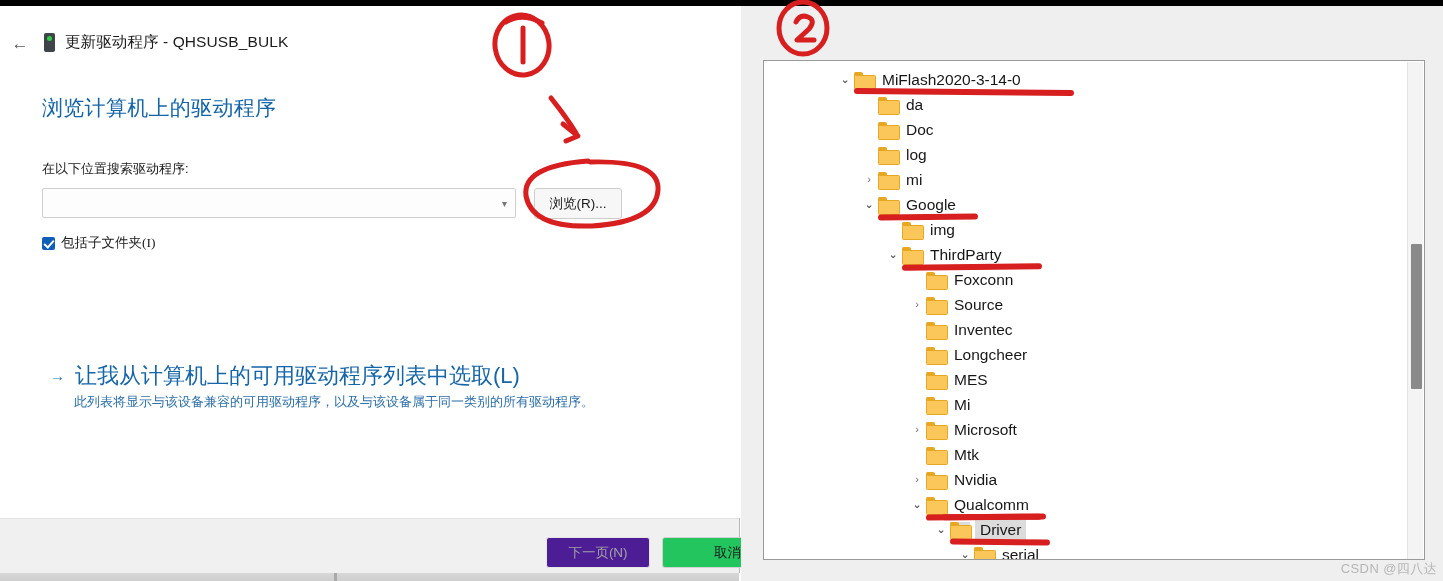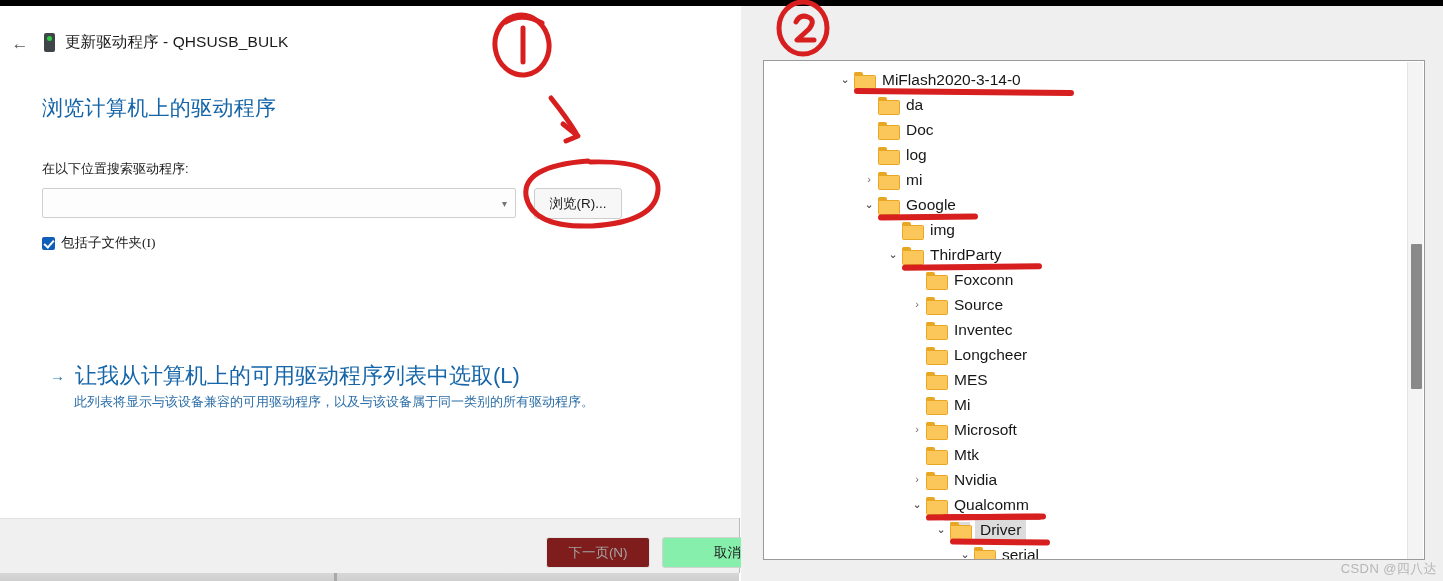--- a/index.html
+++ b/index.html
@@ -89,26 +89,26 @@
     margin-left: 24px; margin-top: 4px; width: 600px;
     font-size: 13px; color: #2d6fa8; line-height: 21px;
   }
 
   .wizard-footer {
     position: absolute; left: 0; top: 512px; width: 739px; height: 55px;
     background: #f0f0f0; border-top: 1px solid #e2e2e2;
   }
   .btn-next {
     position: absolute; left: 546px; top: 18px; width: 104px; height: 31px;
-    background: #7f1d1d; border: 1px solid #e6e6e6; border-radius: 3px;
+    background: #4c1d95; border: 1px solid #e6e6e6; border-radius: 3px;
     color: #a3a3a3; font-family: inherit; font-size: 13.5px; cursor: default;
   }
   .btn-cancel {
     position: absolute; left: 662px; top: 18px; width: 104px; height: 31px;
-    background: #86efac; border: 1px solid #d2d2d2; border-radius: 3px;
+    background: #22c55e; border: 1px solid #d2d2d2; border-radius: 3px;
     color: #1b1b1b; font-family: inherit; font-size: 13.5px; cursor: pointer; padding-left: 27px;
   }
   .wizard-shadow {
     position: absolute; left: 0; top: 567px; width: 739px; height: 14px;
     background: linear-gradient(#d7d7d7, #c8c8c8);
   }
   .taskbar-notch {
     position: absolute; left: 334px; top: 567px; width: 3px; height: 14px;
     background: #a9a9a9;
   }

